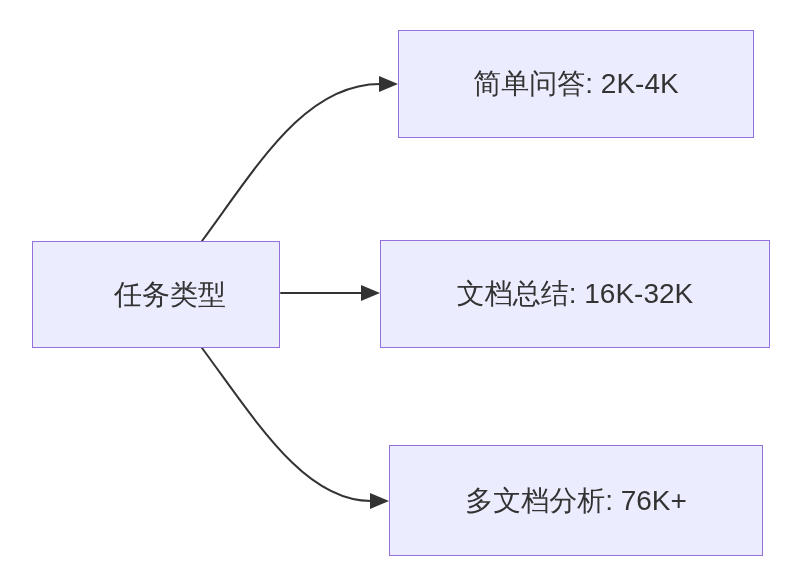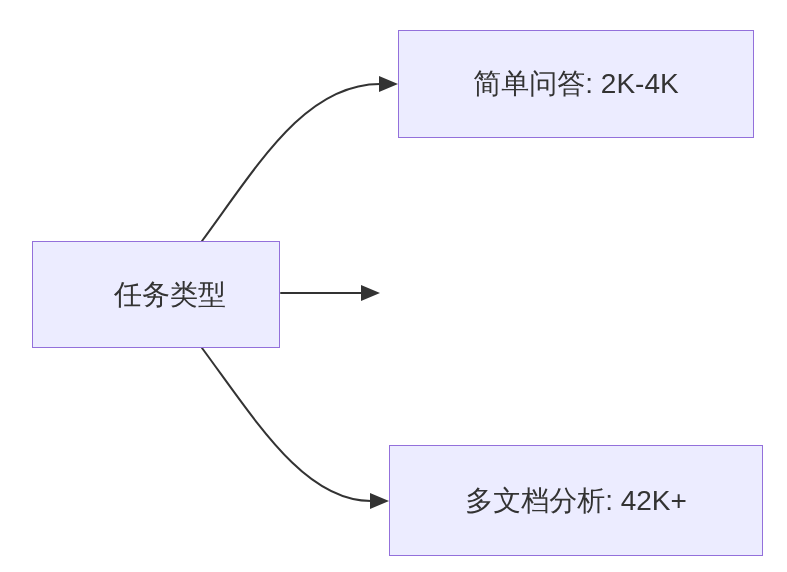--- a/index.html
+++ b/index.html
@@ -71,18 +71,21 @@
   </svg>
 
   <div class="node node-root">
     <span>任务类型</span>
   </div>
 
   <div class="node node-top">
     <span>简单问答: 2K-4K</span>
   </div>
 
+  <div class="node node-middle">
+    <span>文档总结: 16K-32K</span>
+  </div>
 
   <div class="node node-bottom">
-    <span>多文档分析: 42K+</span>
+    <span>多文档分析: 76K+</span>
   </div>
 
 </div>
 
 </body></html>

